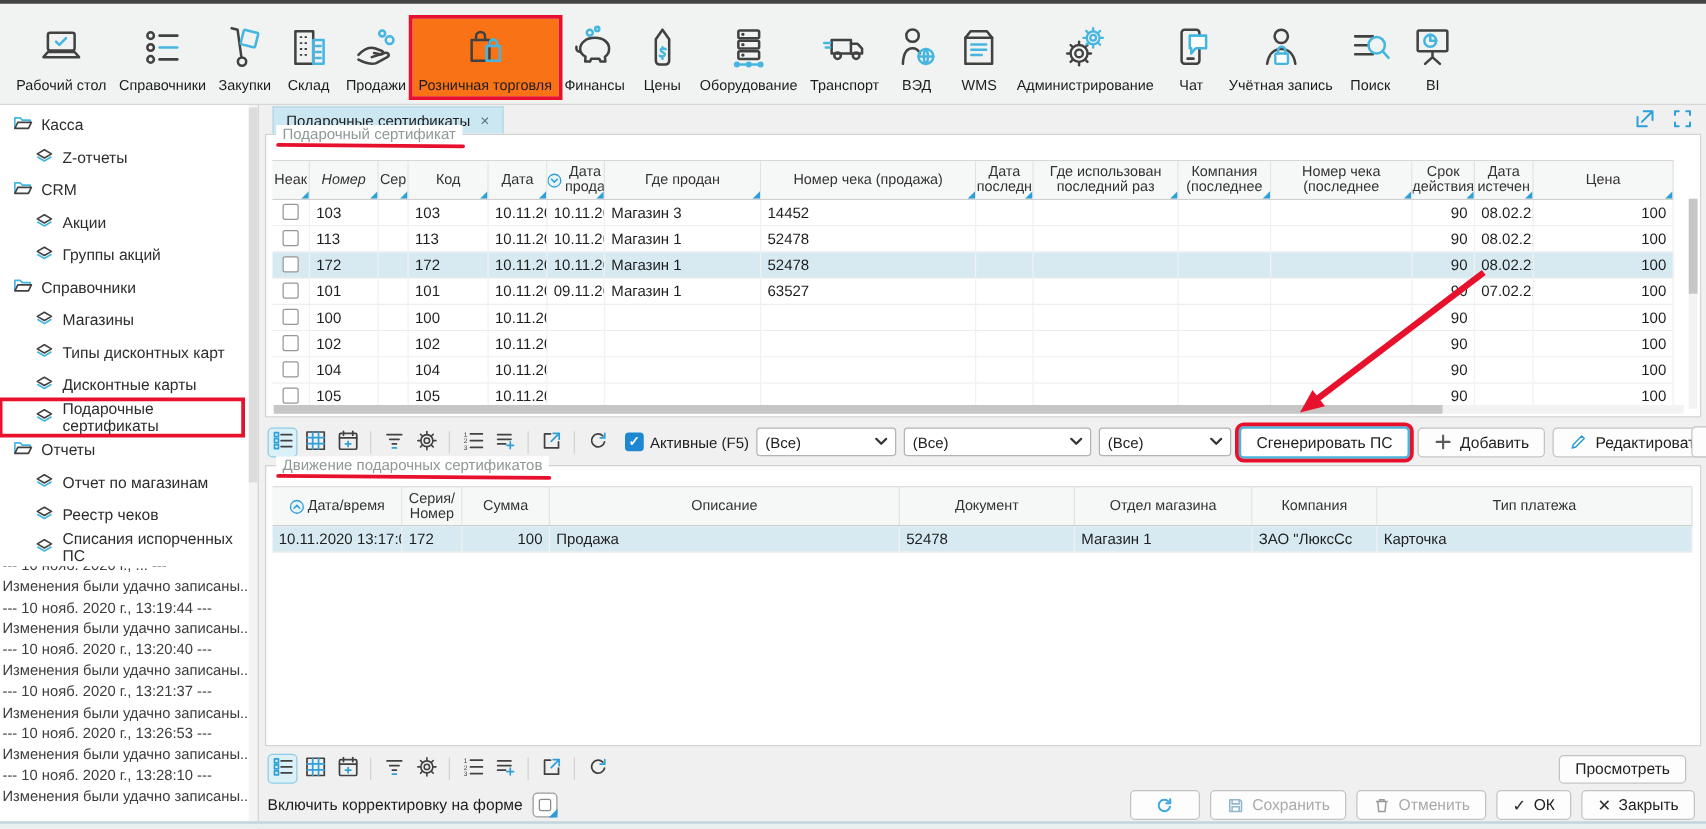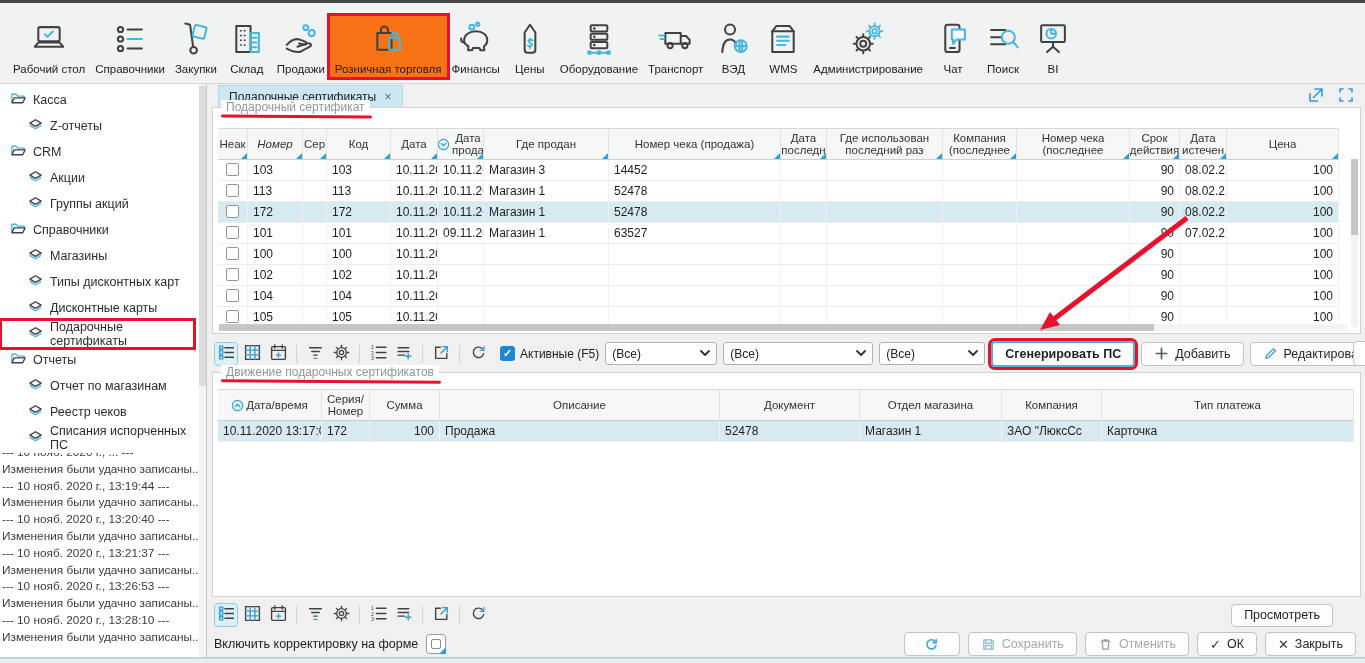--- a/index.html
+++ b/index.html
@@ -80,23 +80,23 @@
           justify-content:center;font-size:11px;font-weight:bold;}
   .chk-on::before{content:"✓";}
   .dds{display:flex;align-items:center;gap:6px;}
   .dd{height:23px;border:1px solid #b3b3b3;border-radius:3px;background:#fff;display:flex;align-items:center;
       justify-content:space-between;font-size:12px;color:#222;padding:0 6px;}
   .dd svg{width:10px;height:7px;}
   .btn{height:24px;background:#fdfdfd;border:1px solid #c3c3c3;border-radius:4px;display:inline-flex;align-items:center;
        justify-content:center;gap:6px;font-size:12.5px;color:#1f1f1f;padding:0 12px;font-family:inherit;white-space:nowrap;}
   .btn.disabled{color:#a9a9a9;}
   .bicon svg{width:15px;height:15px;display:block;}
-  .gen{height:26px;border:2px solid #4ab5da;outline:3px solid #e8112d;outline-offset:0px;background:#fff;font-weight:bold;}
+  .gen{height:26px;border:2px solid #4ab5da;outline:3px solid #e8112d;outline-offset:0px;background:#fff;}
   .fragment{position:absolute;right:-16px;top:3px;width:28px;height:25px;padding:0;}
-  .preview{margin-left:auto;margin-right:28px;height:23px;text-align:center;}
+  .preview{margin-left:auto;margin-right:12px;height:23px;text-align:center;}
   .okmark::before{content:"✓";font-size:13px;color:#333;}
   .xmark::before{content:"✕";font-size:13px;color:#333;}
 
   .bottomrow{position:absolute;left:4px;top:547px;width:1153px;height:26px;display:flex;align-items:center;padding-left:2px;}
   .corrlbl{font-size:12.5px;color:#1e1e1e;}
   .corr-chk{width:20px;height:20px;border:1px solid #9b9b9b;border-radius:4px;background:#fff;position:relative;margin-left:8px;}
   .corr-chk::before{content:'';position:absolute;inset:4px;border:1px solid #8a8a8a;border-radius:2px;}
   .corr-chk::after{content:'';position:absolute;right:-1px;bottom:-1px;border-left:7px solid transparent;border-bottom:7px solid #2e9bd6;}
   .endbtns{margin-left:auto;margin-right:9px;display:flex;gap:8px;align-items:center;}
   .rfr{width:56px;}
@@ -249,20 +249,29 @@
         <div class="rib-item">
           <span><svg viewBox="0 0 32 32">
               <rect x="9.5" y="4" width="12" height="23" rx="2" stroke="#414141" stroke-width="1.7" fill="none" stroke-linecap="round" stroke-linejoin="round"></rect>
               <path d="M13.5 23.5h4" stroke="#414141" stroke-width="1.7" fill="none" stroke-linecap="round" stroke-linejoin="round"></path>
               <path d="M15 8h11v8.5h-7L16 20v-3.5h-1Z" stroke="#45b6e0" stroke-width="1.7" fill="#ffffff" stroke-linejoin="round"></path>
             </svg></span>
           <span>Чат</span>
         </div>
         <div class="rib-item">
           <span><svg viewBox="0 0 32 32">
+              <circle cx="16" cy="8.5" r="4.5" stroke="#414141" stroke-width="1.7" fill="none" stroke-linecap="round" stroke-linejoin="round"></circle>
+              <path d="M6.5 27c1-6.8 4.8-10 9.5-10 4.7 0 8.5 3.2 9.5 10" stroke="#414141" stroke-width="1.7" fill="none" stroke-linecap="round" stroke-linejoin="round"></path>
+              <rect x="12" y="20" width="8.5" height="7" rx="1" stroke="#45b6e0" stroke-width="1.6" fill="#ffffff"></rect>
+              <path d="M13.8 20v-2a2.5 2.5 0 015 0v2" stroke="#45b6e0" stroke-width="1.7" fill="none" stroke-linecap="round" stroke-linejoin="round"></path>
+            </svg></span>
+          <span>Учётная запись</span>
+        </div>
+        <div class="rib-item">
+          <span><svg viewBox="0 0 32 32">
               <path d="M6 8.5h12M6 14.5h9M6 20.5h12" stroke="#414141" stroke-width="1.7" fill="none" stroke-linecap="round" stroke-linejoin="round"></path>
               <circle cx="20.5" cy="14.5" r="5.5" stroke="#45b6e0" stroke-width="1.7" fill="none" stroke-linecap="round" stroke-linejoin="round"></circle>
               <path d="M24.5 18.5l4 4.5" stroke="#45b6e0" stroke-width="1.7" fill="none" stroke-linecap="round" stroke-linejoin="round"></path>
             </svg></span>
           <span>Поиск</span>
         </div>
         <div class="rib-item">
           <span><svg viewBox="0 0 32 32">
               <rect x="6" y="4.5" width="20" height="14" rx="1" stroke="#414141" stroke-width="1.7" fill="none" stroke-linecap="round" stroke-linejoin="round"></rect>
               <path d="M16 18.5v3.5M11 27l5-4.5 5 4.5" stroke="#414141" stroke-width="1.7" fill="none" stroke-linecap="round" stroke-linejoin="round"></path>

